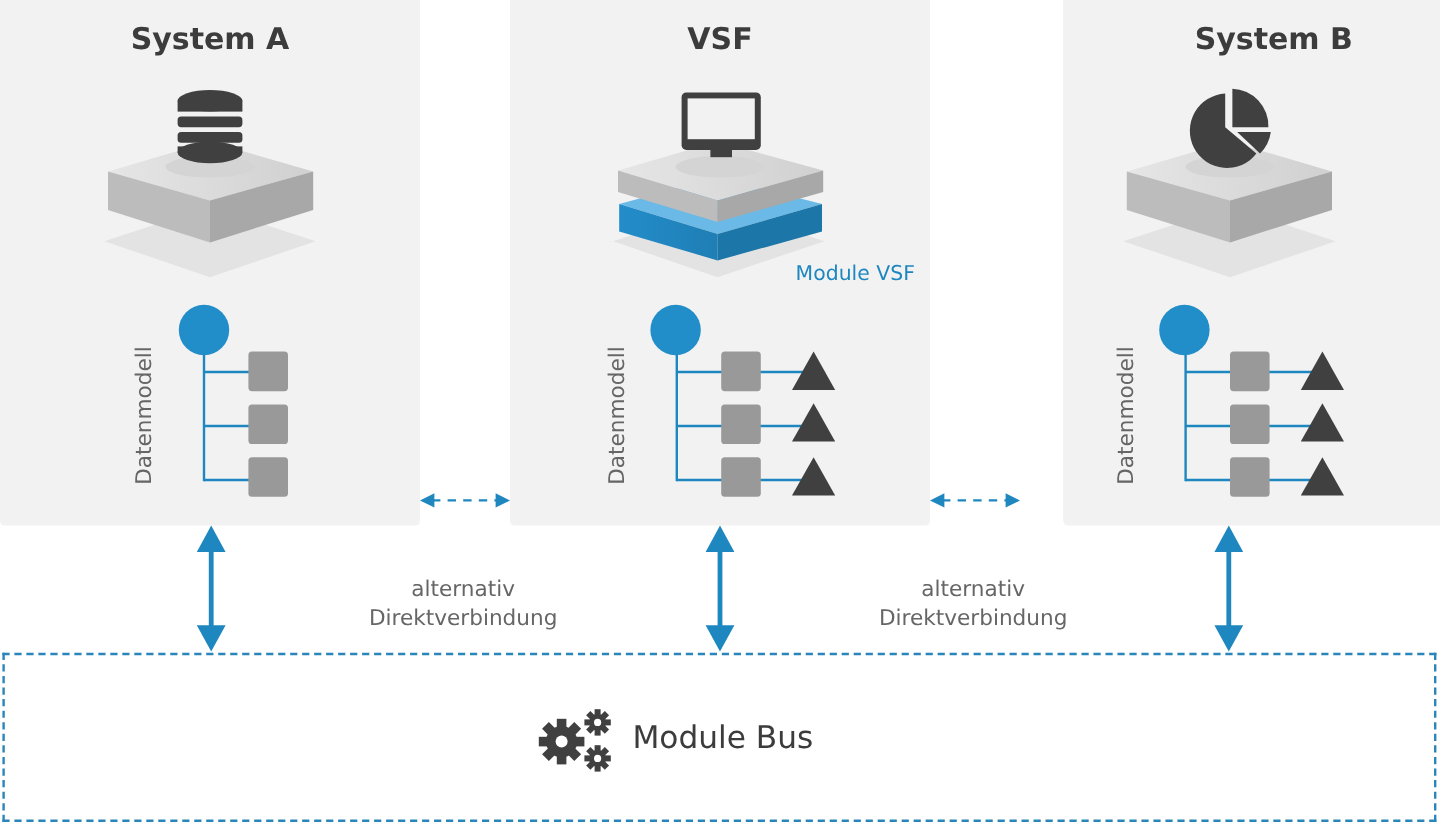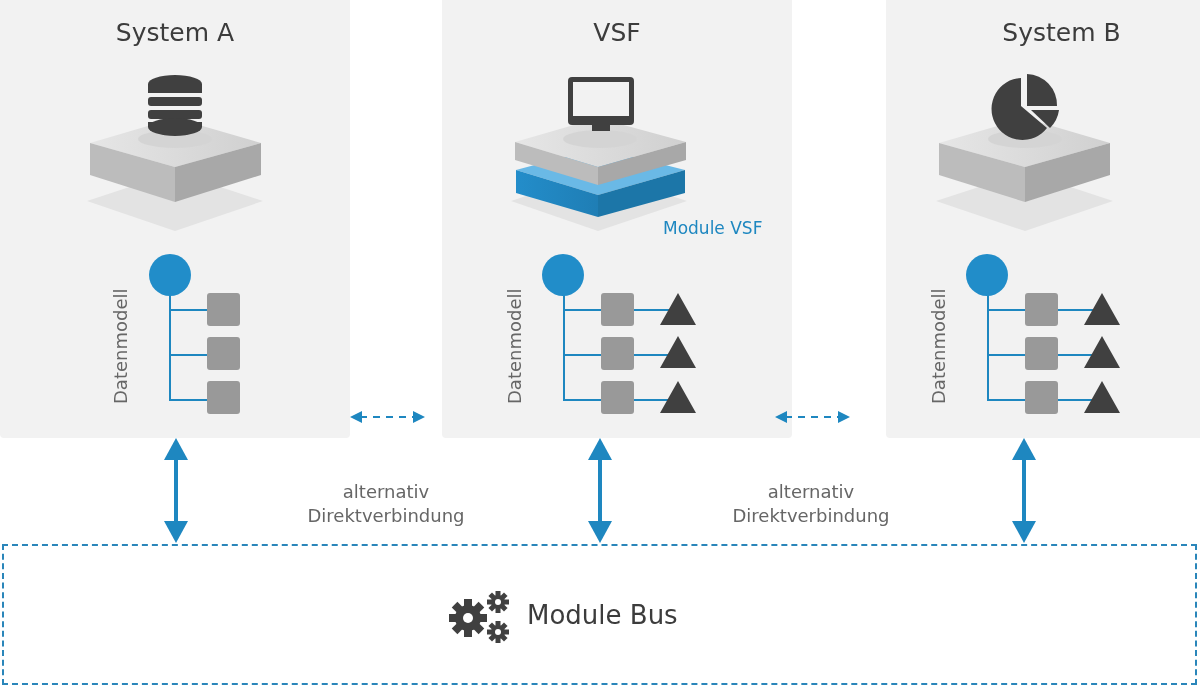--- a/index.html
+++ b/index.html
@@ -1,36 +1,36 @@
 <!DOCTYPE html>
 <html><head>
   <meta charset="utf-8">
   <style>
     html, body { margin: 0; padding: 0; background: #ffffff; }
     body { width: 1200px; height: 687px; position: relative; overflow: hidden;
            font-family: "DejaVu Sans", sans-serif; color: #3c3c3c; }
-    .panel { position: absolute; top: 0; height: 438px; background: #f2f2f2; border-radius: 0 0 4px 4px; }
+    .panel { position: absolute; top: 0; height: 438px; background: #f2f2f2; border-radius: 0 0 4px 4px; font-weight: bold; }
     .panel-title { position: absolute; top: 18px; left: 0; right: 0; text-align: center;
                    font-size: 25px; color: #3c3c3c; }
     .vlabel { position: absolute; font-size: 18px; color: #666; transform: rotate(-90deg);
               transform-origin: left top; white-space: nowrap; }
     .module-label { position: absolute; font-size: 17px; color: #1e87c0; }
     .alt-label { position: absolute; text-align: center; font-size: 18px; color: #666; line-height: 24px; width: 220px; margin-top: 30px; }
     .bus { position: absolute; left: 2px; top: 544px; width: 1195px; height: 141px;
            border: 2px dashed #2a86ba; box-sizing: border-box; }
     .bus-label { position: absolute; left: 527px; top: 600px; font-size: 26px; color: #3c3c3c; }
     svg { position: absolute; overflow: visible; }
   </style>
 </head>
 <body>
 
 <div class="panel" style="left:0;width:350px;">
   <div class="panel-title">System A</div>
 </div>
-<div class="panel" style="left:442px;width:350px;">
+<div class="panel" style="left:425px;width:350px;">
   <div class="panel-title">VSF</div>
 </div>
 <div class="panel" style="left:886px;width:351px;">
   <div class="panel-title">System B</div>
 </div>
 
 <svg width="1200" height="687" style="left:0;top:0;">
   <defs>
     <linearGradient id="topg" x1="0" x2="1">
         <stop offset="0" stop-color="#e6e6e6"></stop>

